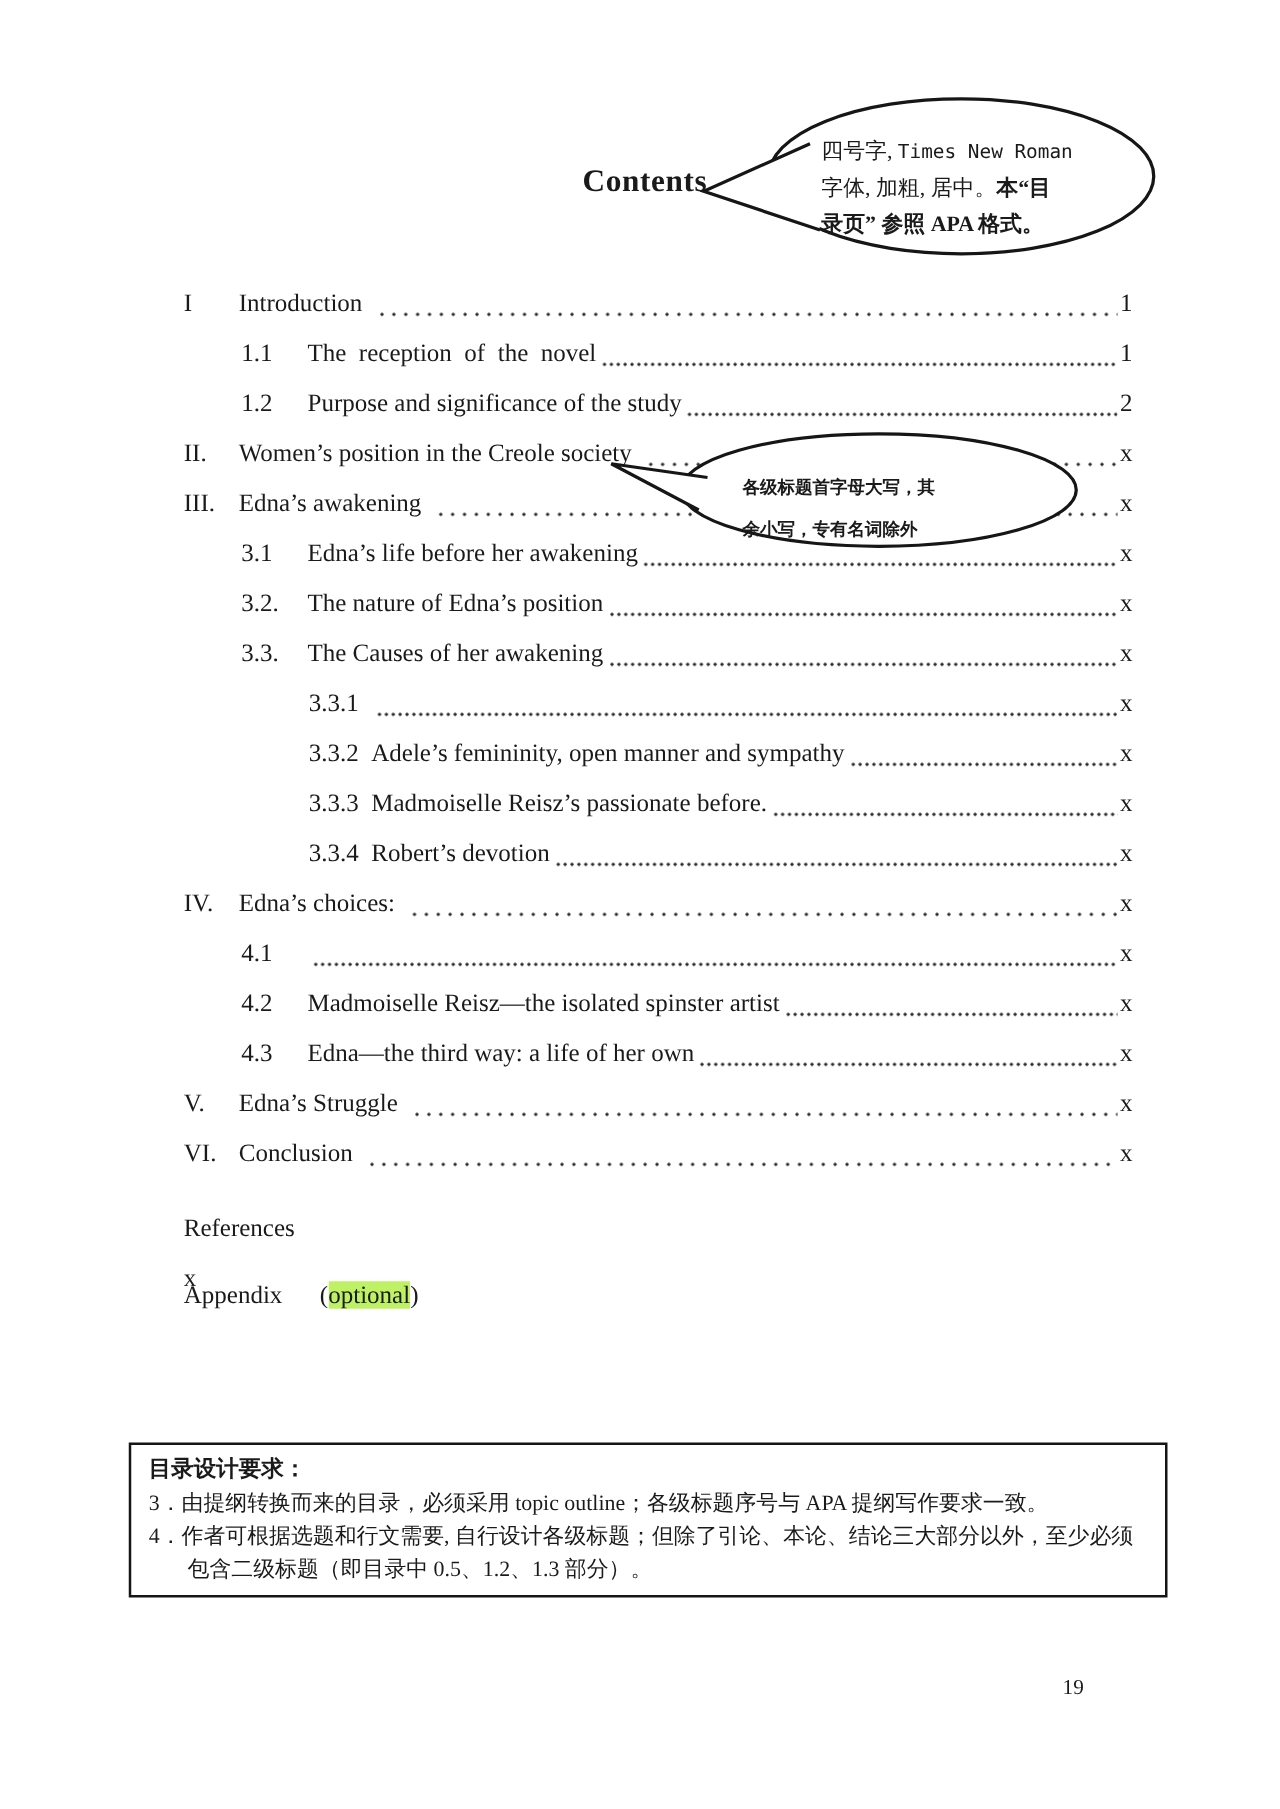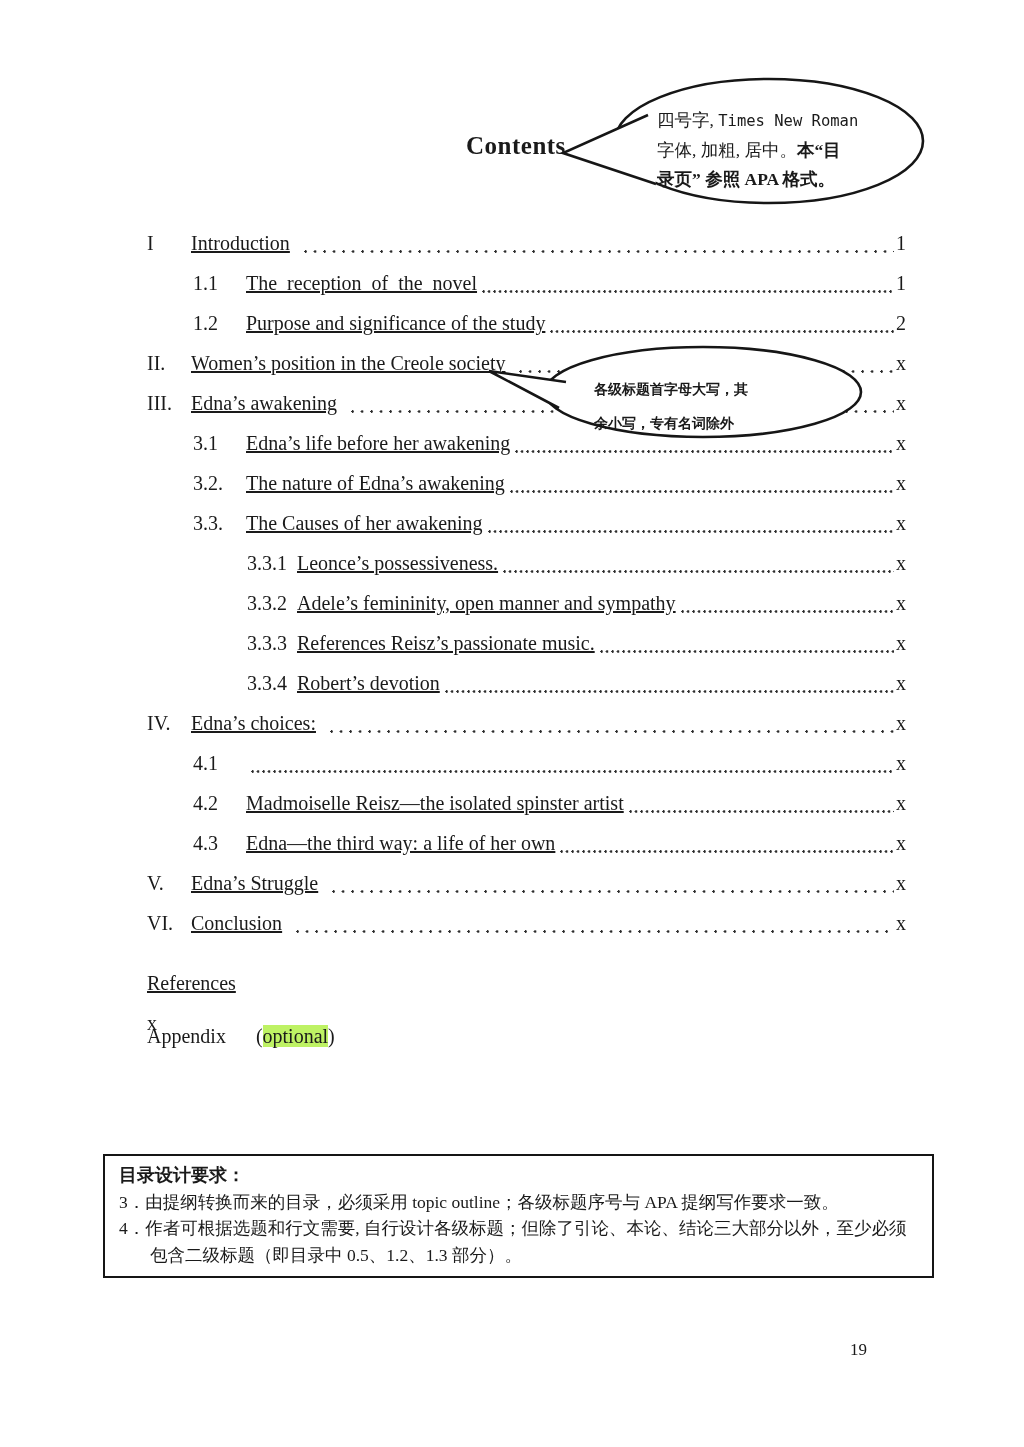--- a/index.html
+++ b/index.html
@@ -18,21 +18,21 @@
   }
   
   #toc{
     position:absolute;left:147px;top:223px;width:760px;
   }
   .toc-row{
     display:flex;height:40px;line-height:40px;
     font-size:20px;white-space:nowrap;
   }
   .toc-num{flex:0 0 auto;}
-  .toc-text{flex:0 0 auto;text-decoration:underline;}
+  .toc-text{flex:0 0 auto;}
   .lvl1 .toc-num{width:44px;}
   .lvl2{padding-left:46px;}
   .lvl2 .toc-num{width:53px;}
   .lvl3{padding-left:100px;align-items:flex-end;}
   .lvl3 .toc-num{width:50px;}
   .toc-row:nth-child(2) .toc-text{word-spacing:5px;}
   .toc-leader{
     flex:1 1 auto;height:40px;min-width:8px;
     background-image:radial-gradient(circle at 1.6px 1.6px,#2b2b2b 1.1px,transparent 1.5px);
     background-size:5.5px 3.2px;
@@ -156,49 +156,48 @@
 
     <div class="toc-row lvl2 dense">
       <span class="toc-num">3.1</span>
       <span class="toc-text">Edna’s life before her awakening</span>
       <span class="toc-leader"></span>
       <span class="toc-page">x</span>
     </div>
 
     <div class="toc-row lvl2 dense">
       <span class="toc-num">3.2.</span>
-      <span class="toc-text">The nature of Edna’s awakening</span>
+      <span class="toc-text">The nature of Edna’s position</span>
       <span class="toc-leader"></span>
       <span class="toc-page">x</span>
     </div>
 
     <div class="toc-row lvl2 dense">
       <span class="toc-num">3.3.</span>
       <span class="toc-text">The Causes of her awakening</span>
       <span class="toc-leader"></span>
       <span class="toc-page">x</span>
     </div>
 
     <div class="toc-row lvl3 dense">
       <span class="toc-num">3.3.1</span>
-      <span class="toc-text">Leonce’s possessiveness.</span>
       <span class="toc-leader"></span>
       <span class="toc-page">x</span>
     </div>
 
     <div class="toc-row lvl3 dense">
       <span class="toc-num">3.3.2</span>
       <span class="toc-text">Adele’s femininity, open manner and sympathy</span>
       <span class="toc-leader"></span>
       <span class="toc-page">x</span>
     </div>
 
     <div class="toc-row lvl3 dense">
       <span class="toc-num">3.3.3</span>
-      <span class="toc-text">References Reisz’s passionate music.</span>
+      <span class="toc-text">Madmoiselle Reisz’s passionate before.</span>
       <span class="toc-leader"></span>
       <span class="toc-page">x</span>
     </div>
 
     <div class="toc-row lvl3 dense">
       <span class="toc-num">3.3.4</span>
       <span class="toc-text">Robert’s devotion</span>
       <span class="toc-leader"></span>
       <span class="toc-page">x</span>
     </div>

